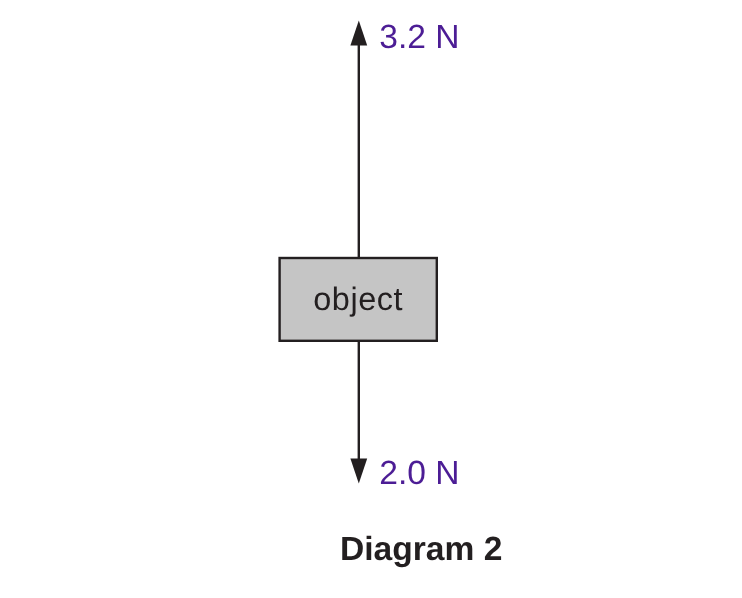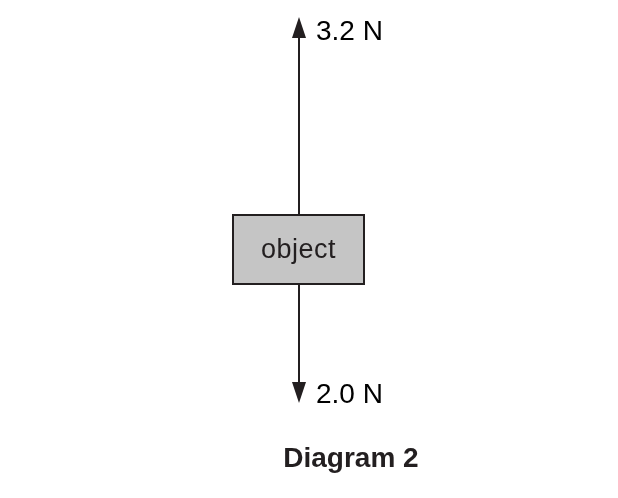--- a/index.html
+++ b/index.html
@@ -45,21 +45,21 @@
     justify-content: center;
     font-size: 27px;
     letter-spacing: 0.5px;
     color: #231f20;
   }
 
   .force-label {
     position: absolute;
     font-size: 28px;
     line-height: 1;
-    color: #000000;
+    color: #4c1d95;
     white-space: nowrap;
   }
   .force-label.up   { left: 316px; top: 17px; }
   .force-label.down { left: 316px; top: 380px; text-align: right; }
 
   .caption {
     position: absolute;
     left: 0;
     top: 442px;
     width: 614px;

